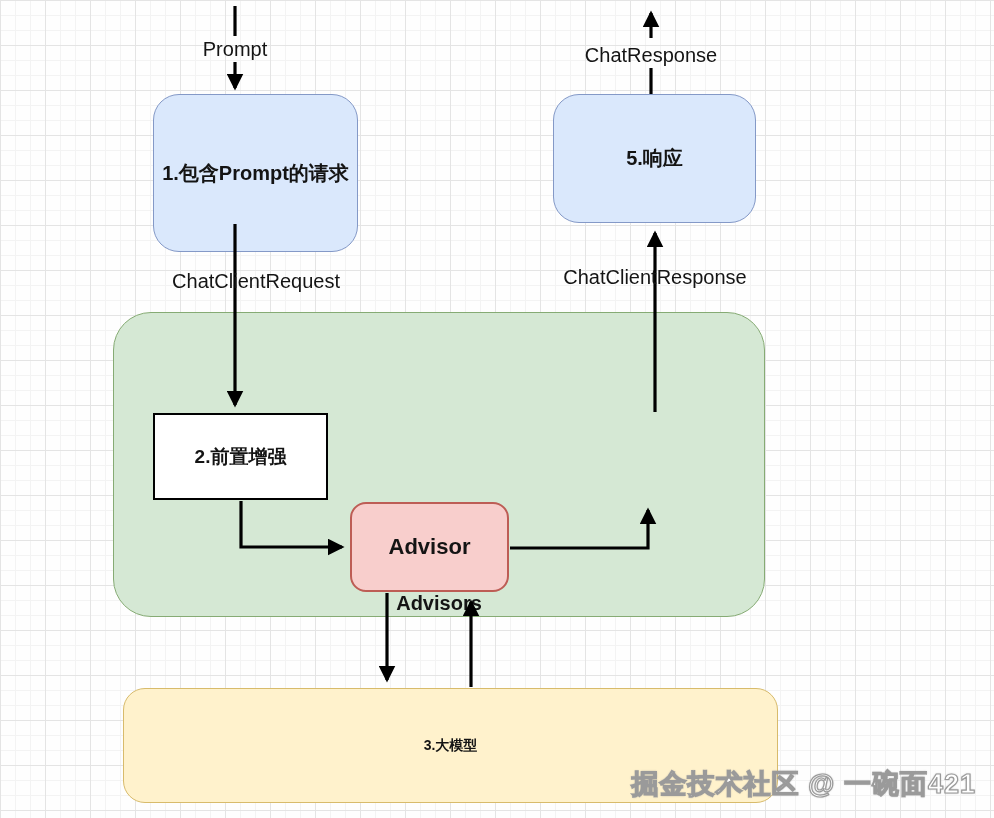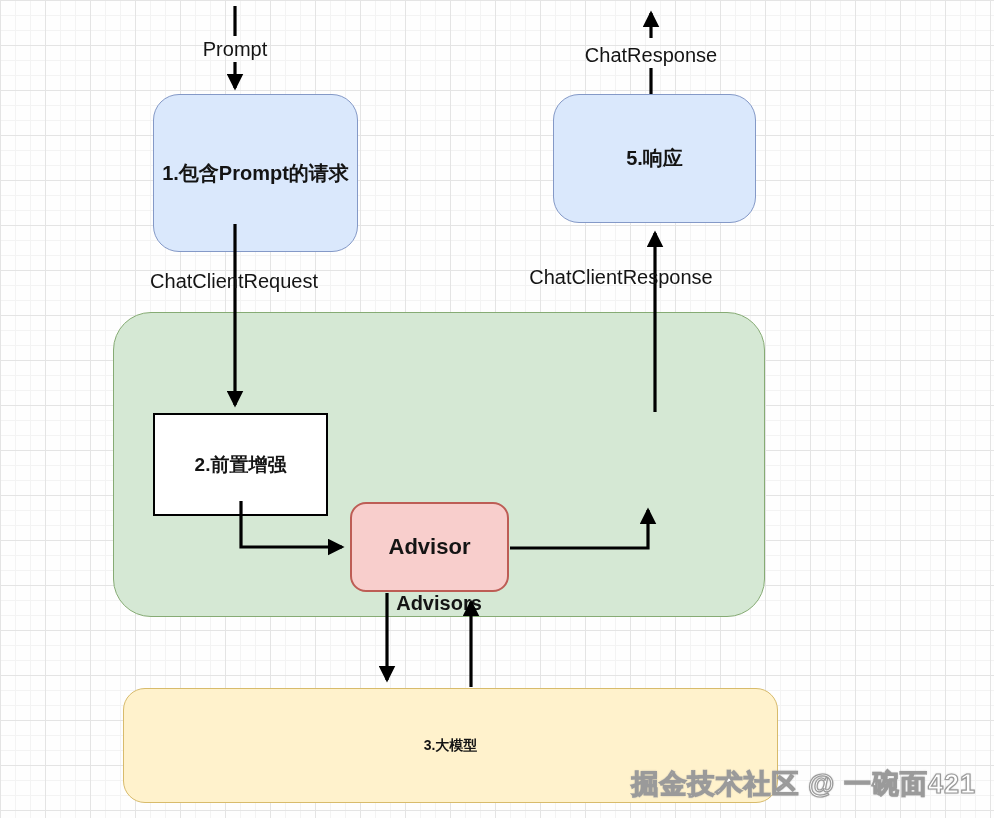--- a/index.html
+++ b/index.html
@@ -37,40 +37,40 @@
   .node-response{left:553px;top:94px;width:203px;height:129px;}
   .node-green{
     left:113px;top:312px;width:652px;height:305px;
     background:var(--green-fill);border:1.5px solid var(--green-border);
     border-radius:38px;align-items:flex-end;justify-content:center;
     font-size:20px;padding-top:11px;
   }
   .node-white{
     background:#ffffff;border:2px solid #000000;font-size:19px;
   }
-  .node-pre{left:153px;top:413px;width:175px;height:103px;}
+  .node-pre{left:153px;top:413px;width:175px;height:87px;}
   .node-post{left:567px;top:413px;width:175px;height:87px;}
   .node-pink{
     left:350px;top:502px;width:159px;height:90px;
     background:var(--pink-fill);border:2px solid var(--pink-border);
     border-radius:16px;font-size:22px;
   }
   .node-yellow{
     left:123px;top:688px;width:655px;height:115px;
     background:var(--yellow-fill);border:1.5px solid var(--yellow-border);
     border-radius:22px;font-size:14px;
   }
   .flow-label{
     position:absolute;transform:translate(-50%,-50%);
     font-weight:normal;font-size:20px;white-space:nowrap;
   }
   .lbl-prompt{left:235px;top:49px;}
-  .lbl-ccreq{left:234px;top:281px;}
+  .lbl-ccreq{left:256px;top:281px;}
   .lbl-cresp{left:651px;top:55px;}
-  .lbl-ccresp{left:621px;top:277px;}
+  .lbl-ccresp{left:655px;top:277px;}
   svg.arrows{position:absolute;left:0;top:0;pointer-events:none;}
   .watermark{
     position:absolute;right:18px;top:766px;
     font-size:27px;font-weight:bold;letter-spacing:1px;
     color:#ffffff;-webkit-text-stroke:1.2px #9a9a9a;
     text-shadow:0 0 2px #8f8f8f;white-space:nowrap;
   }
 </style>
 </head>
 <body>

